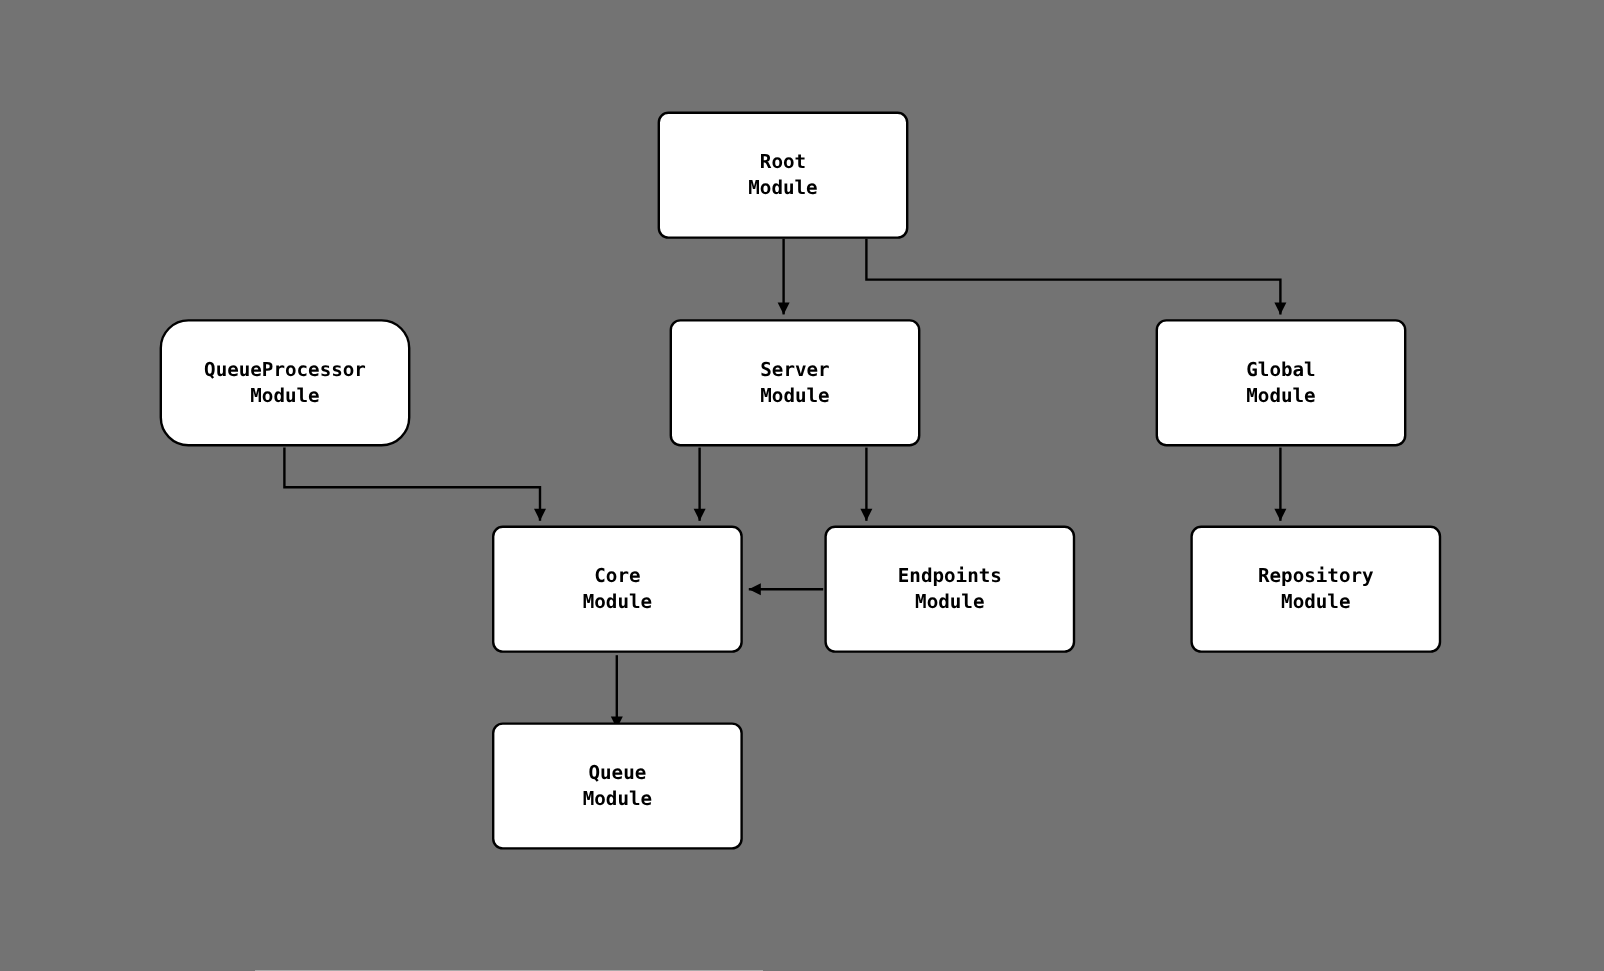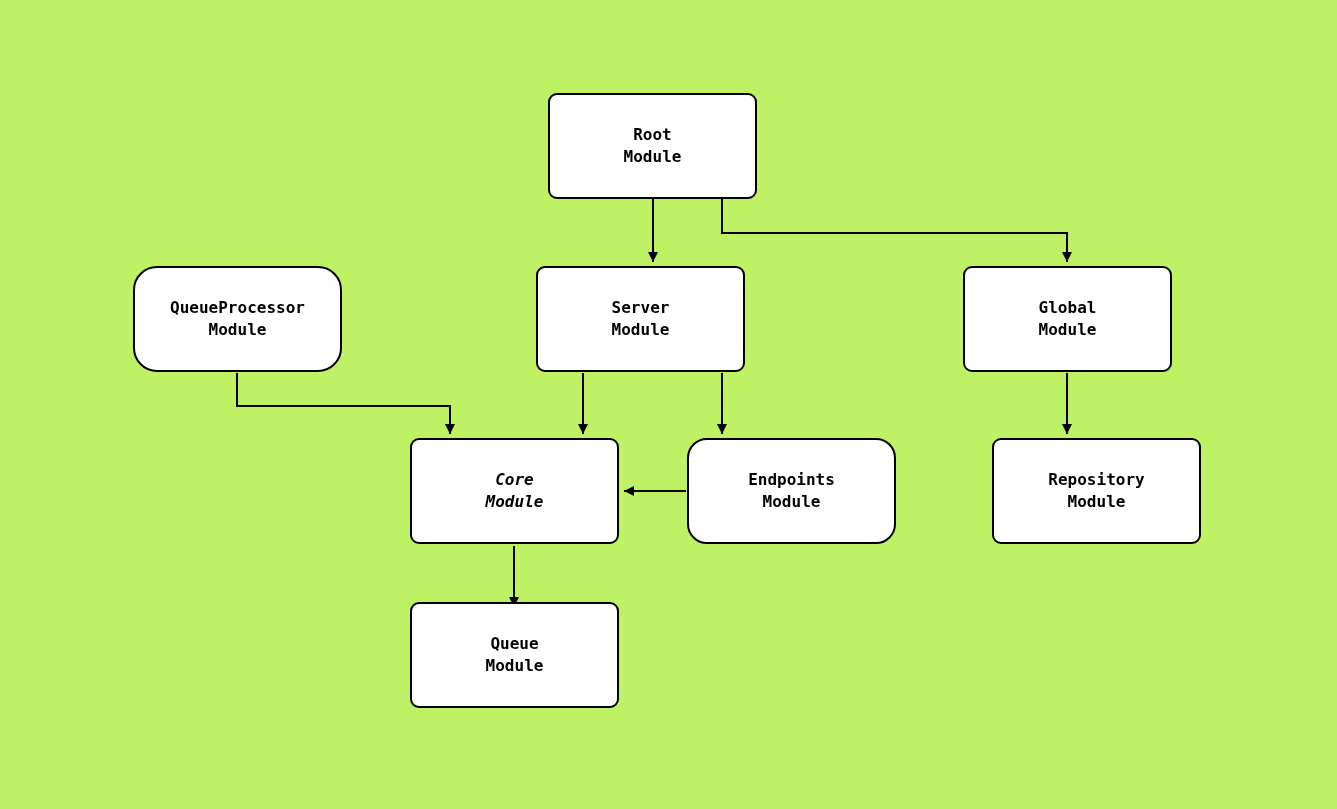--- a/index.html
+++ b/index.html
@@ -4,21 +4,21 @@
 <style>
   html, body {
     margin: 0;
     padding: 0;
     background: #ffffff;
   }
   #canvas {
     position: relative;
     width: 1337px;
     height: 809px;
-    background: #bef264;
+    background: #737373;
     font-family: "DejaVu Sans Mono", "Liberation Mono", monospace;
     overflow: hidden;
   }
   #edges-svg {
     position: absolute;
     left: 0;
     top: 0;
     width: 1337px;
     height: 809px;
   }
@@ -42,25 +42,25 @@
   .node-label {
     font-size: 16px;
     font-weight: 700;
     line-height: 22px;
     color: #000000;
     text-align: center;
     white-space: pre-line;
   }
   
   #node-root          { left: 548px; top: 93px;  }
-  #node-server        { left: 536px; top: 266px; }
+  #node-server        { left: 558px; top: 266px; }
   #node-queueprocessor{ left: 133px; top: 266px; border-radius: 24px; }
   #node-global        { left: 963px; top: 266px; justify-content: center; }
-  #node-core          { left: 410px; top: 438px; font-style: italic; }
-  #node-endpoints     { left: 687px; top: 438px; border-radius: 20px; }
+  #node-core          { left: 410px; top: 438px; }
+  #node-endpoints     { left: 687px; top: 438px; }
   #node-repository    { left: 963px; top: 438px; margin-left: 29px; }
   #node-queue         { left: 410px; top: 602px; }
 </style>
 </head>
 <body>
 
 <div id="canvas">
 
   <svg id="edges-svg" viewBox="0 0 1337 809" xmlns="http://www.w3.org/2000/svg">
     <defs>

